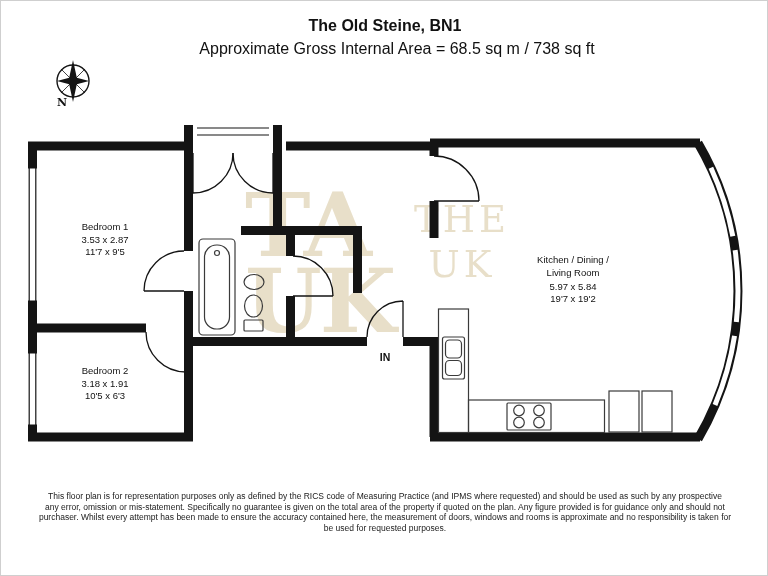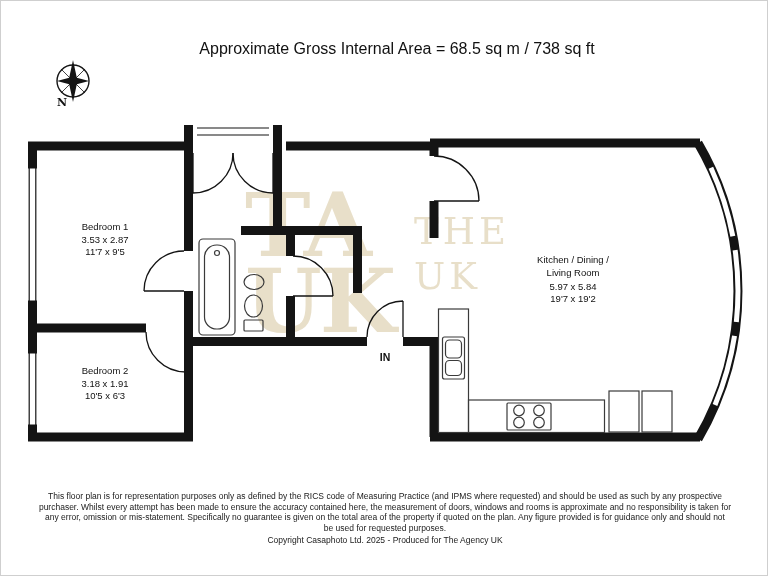--- a/index.html
+++ b/index.html
@@ -4,40 +4,41 @@
 <style>
   html,body{margin:0;padding:0;background:#fff;}
   #canvas{position:relative;width:768px;height:576px;background:#fff;overflow:hidden;
           font-family:"Liberation Sans",sans-serif;box-sizing:border-box;border:1px solid #cfcfcf;}
   .hdr{position:absolute;left:0;width:768px;text-align:center;color:#111;}
   #title{top:16px;font-size:16px;font-weight:bold;}
   #subtitle{top:39px;font-size:16px;padding-left:12px;}
   
   .wm{position:absolute;z-index:1;color:var(--watermark,#e8dfc9);font-family:"DejaVu Serif",serif;pointer-events:none;margin-left:47px;}
   #wm-monogram{left:197px;top:186px;font-size:88px;line-height:76px;font-weight:bold;letter-spacing:-2px;}
-  #wm-agency{left:366px;top:208px;font-size:37px;line-height:45px;letter-spacing:4px;}
+  #wm-agency{left:366px;top:196px;font-size:37px;line-height:45px;letter-spacing:4px;text-align:center;}
   #plan{position:absolute;left:0;top:0;z-index:2;}
   .wall{stroke:var(--wall,#141414);stroke-width:9;fill:none;}
   .thin{stroke:var(--wall,#141414);stroke-width:1.3;fill:none;}
   .win{stroke:var(--wall,#141414);stroke-width:1.2;fill:none;}
   .erase{fill:#ffffff;stroke:none;}
   .winband{stroke:#ffffff;stroke-width:5;fill:none;stroke-dasharray:0 28 72 14 72 14 72 30;}
   .fixture{stroke:#3a3a3a;stroke-width:1.2;fill:none;}
   text.plan{fill:var(--ink,#111111);font-family:"Liberation Sans",sans-serif;font-size:9.5px;}
   text.in{font-size:10.5px;font-weight:bold;}
   text.north{font-family:"DejaVu Serif",serif;font-size:11px;font-weight:bold;}
   .ftr{position:absolute;left:0;width:768px;text-align:center;color:#1a1a1a;font-size:8.5px;line-height:10.5px;z-index:3;}
   #disclaimer{top:490px;}
   #copyright{top:534px;}
 </style>
 </head>
 <body>
 
 <div id="canvas">
 
+  <div class="hdr" id="title">The Old Steine, BN1</div>
   <div class="hdr" id="subtitle">Approximate Gross Internal Area = 68.5 sq m / 738 sq ft</div>
 
   <div class="wm" id="wm-monogram">
     <div>TA</div>
     <div>UK</div>
   </div>
   <div class="wm" id="wm-agency">
     <div>THE</div>
     <div>UK</div>
   </div>
@@ -146,19 +147,18 @@
       <text class="plan" x="572" y="262" text-anchor="middle">Kitchen / Dining /</text>
       <text class="plan" x="572" y="275" text-anchor="middle">Living Room</text>
       <text class="plan" x="572" y="289" text-anchor="middle">5.97 x 5.84</text>
       <text class="plan" x="572" y="301" text-anchor="middle">19'7 x 19'2</text>
     </g>
     <text class="plan in" x="384" y="360" text-anchor="middle">IN</text>
   </svg>
 
   <div class="ftr" id="disclaimer">
     <div>This floor plan is for representation purposes only as defined by the RICS code of Measuring Practice (and IPMS where requested) and should be used as such by any prospective</div>
+    <div>any error, omission or mis-statement. Specifically no guarantee is given on the total area of the property if quoted on the plan. Any figure provided is for guidance only and should not</div>
     <div>purchaser. Whilst every attempt has been made to ensure the accuracy contained here, the measurement of doors, windows and rooms is approximate and no responsibility is taken for</div>
-    <div>any error, omission or mis-statement. Specifically no guarantee is given on the total area of the property if quoted on the plan. Any figure provided is for guidance only and should not</div>
     <div>be used for requested purposes.</div>
   </div>
-  <div class="ftr" id="copyright">Copyright Casaphoto Ltd. 2025 - Produced for The Agency UK</div>
 
 </div>
 
 </body></html>

